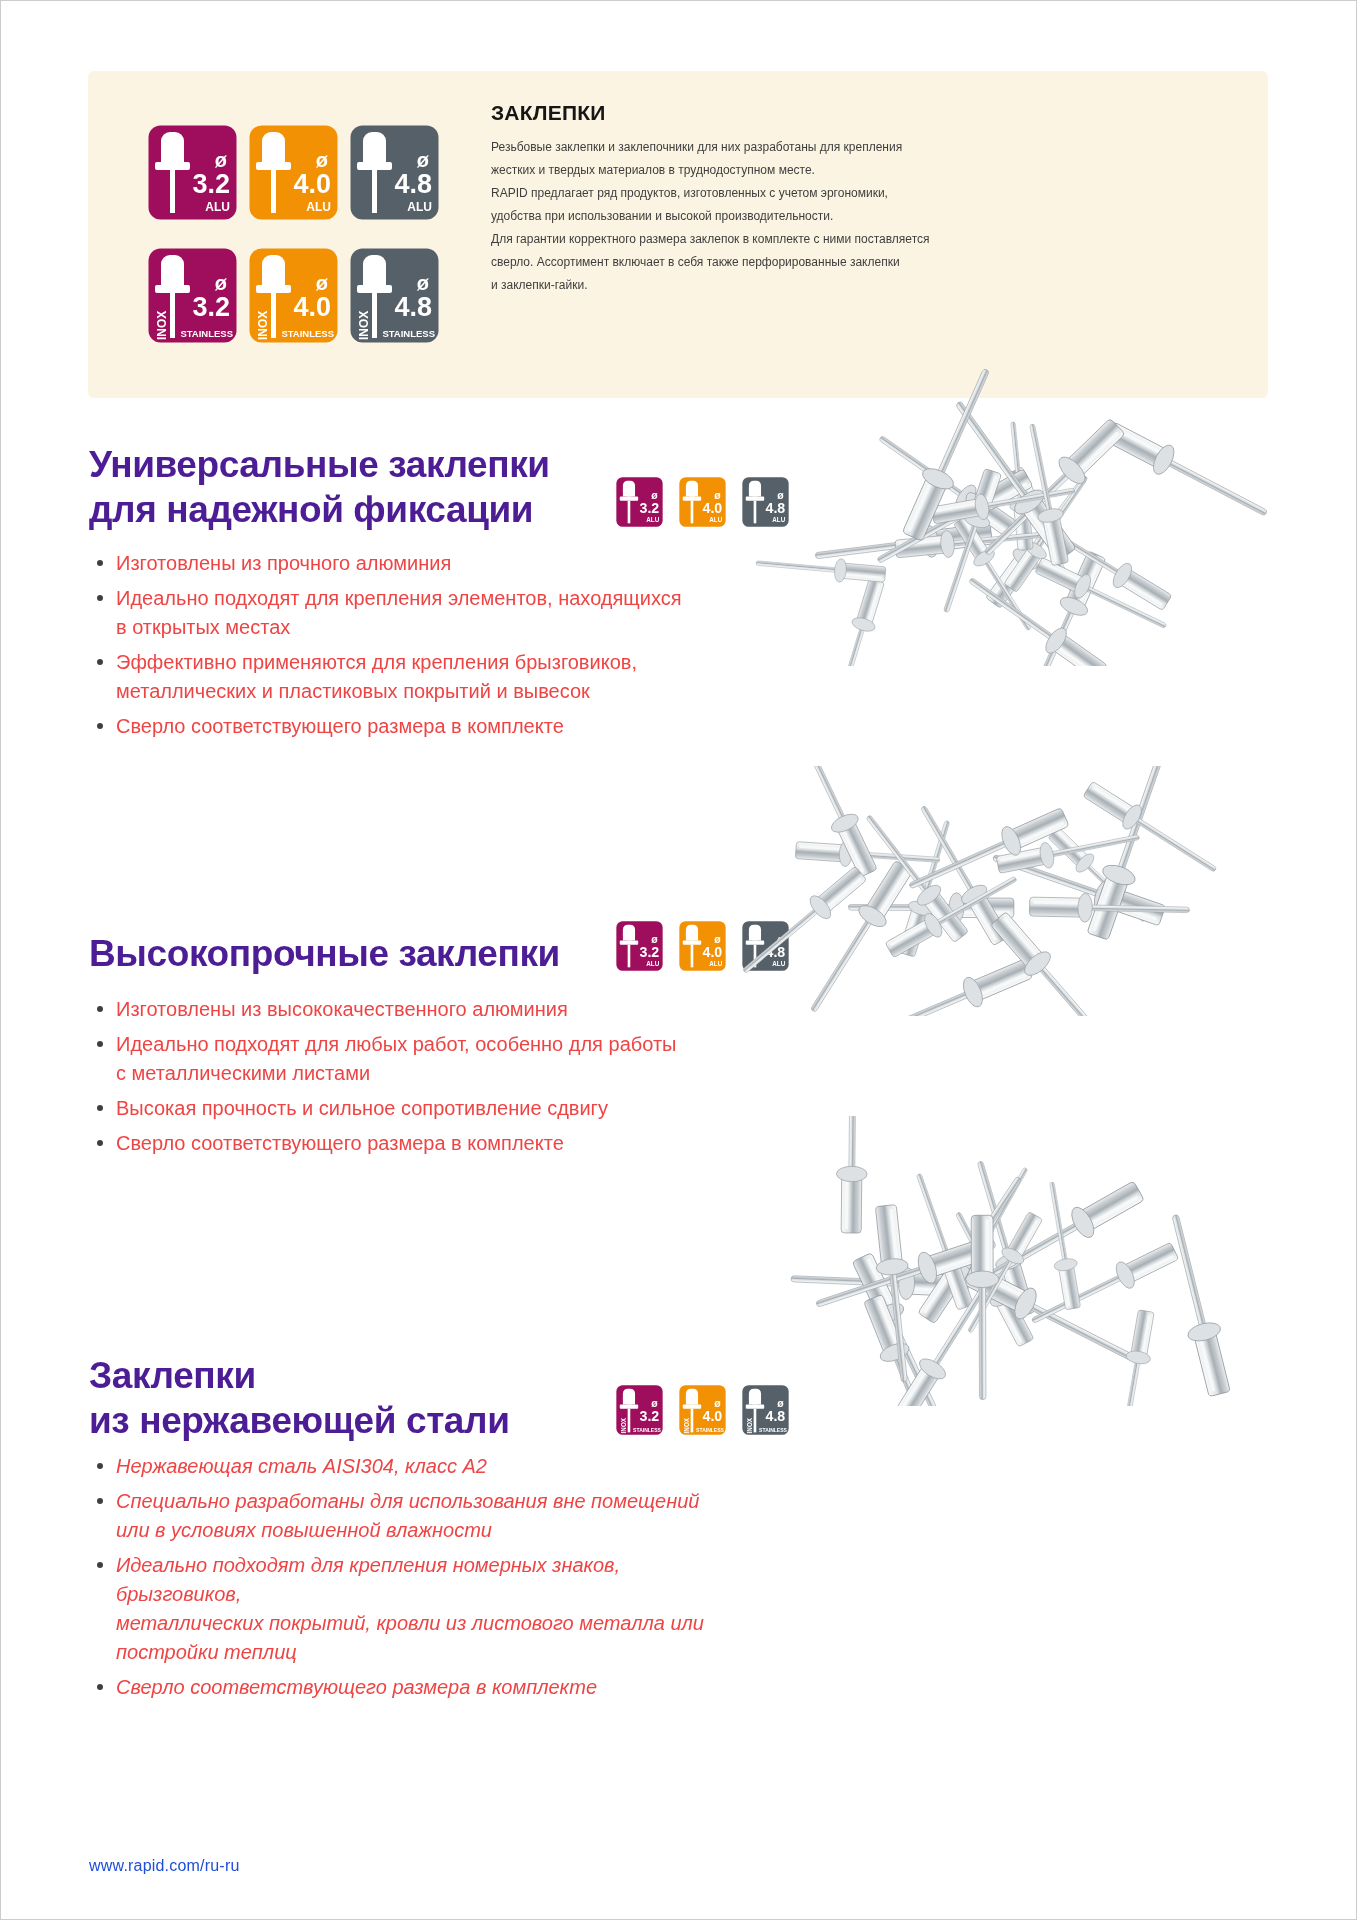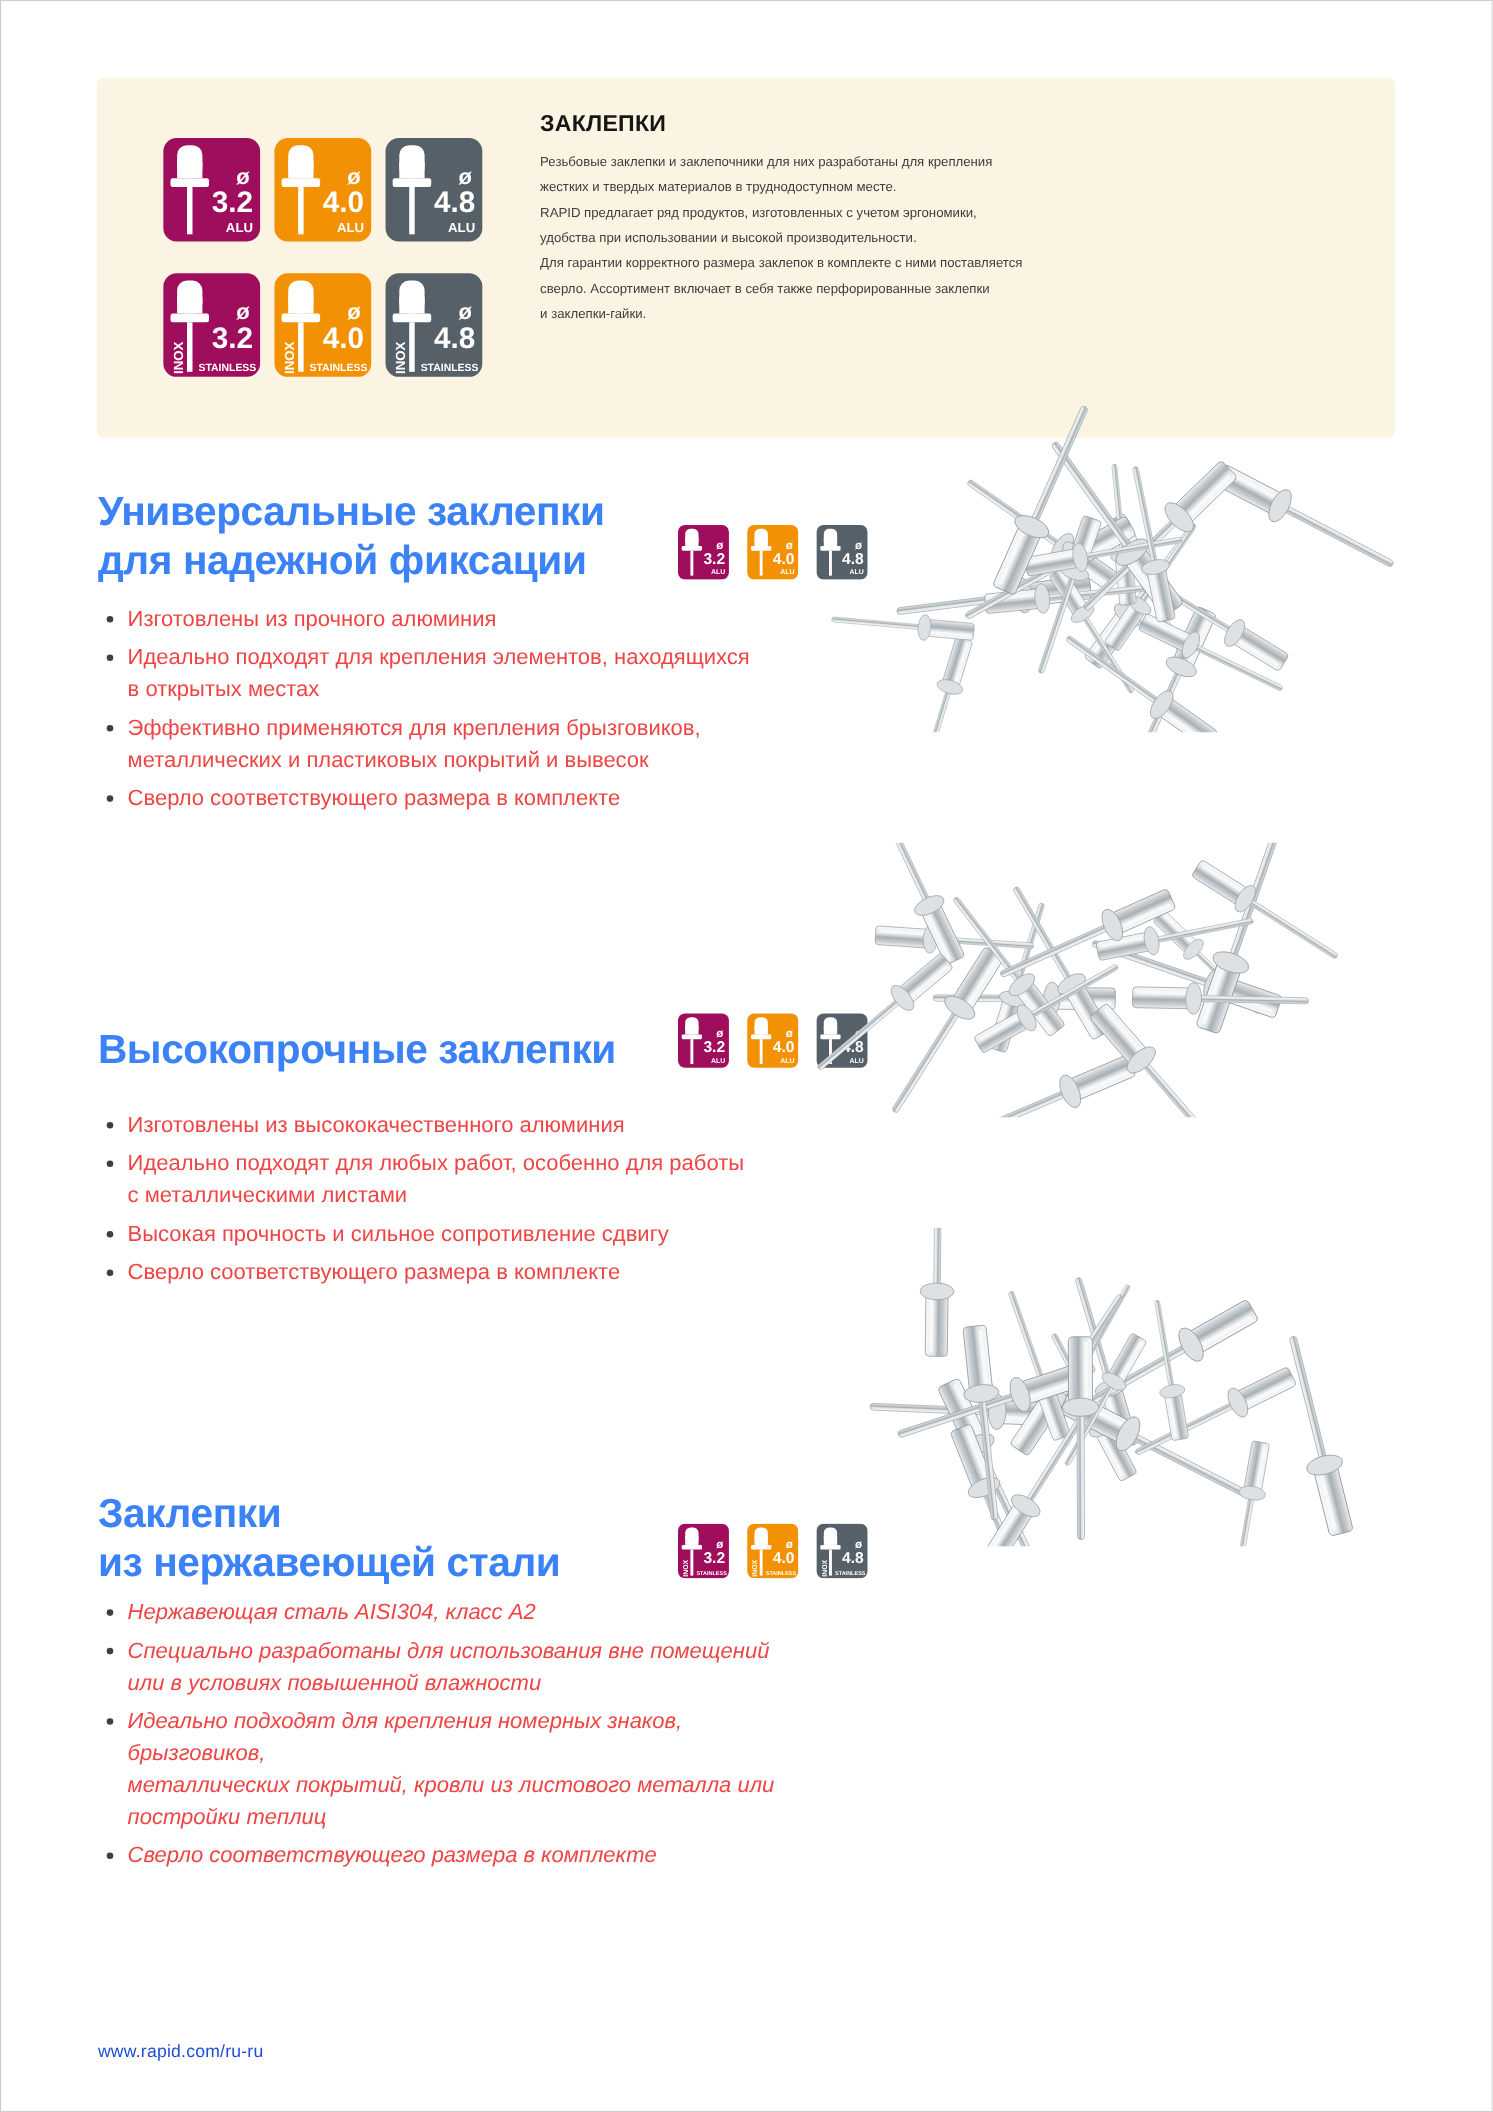--- a/index.html
+++ b/index.html
@@ -13,24 +13,24 @@
   .header-badges{position:absolute;left:60px;top:54px;
                  display:grid;grid-template-columns:repeat(3,89px);gap:28px 12px;}
   .header-text{position:absolute;left:403px;top:30px;width:800px;color:#3e3e3e;}
   .header-text h1{margin:0;font-size:21px;font-weight:700;color:#161616;letter-spacing:.2px;}
   .header-text p{margin:11px 0 0;font-size:12px;line-height:23px;white-space:pre-line;}
 
   
   .product-section{position:absolute;left:88px;width:660px;}
   .s0{top:441px;} .s1{top:930px;} .s2{top:1352px;}
   .product-section h2{margin:0;font-size:37px;line-height:45px;font-weight:700;
-                      color:#3b82f6;white-space:pre-line;letter-spacing:-0.4px;}
+                      color:#4c1d95;white-space:pre-line;letter-spacing:-0.4px;}
   .bullets{list-style:none;margin:0;padding:0;font-size:20px;line-height:29px;
            color:#ef4444;width:645px;}
-  .s0 .bullets{margin-top:17px;} .s1 .bullets{margin-top:33px;} .s2 .bullets{margin-top:9px;font-style:italic;}
+  .s0 .bullets{margin-top:17px;} .s1 .bullets{margin-top:19px;} .s2 .bullets{margin-top:9px;font-style:italic;}
   .bullets li{position:relative;padding-left:27px;margin-bottom:6px;white-space:pre-line;}
   .bullets li::before{content:"";position:absolute;left:8px;top:11px;width:6px;height:6px;
                       border-radius:50%;background:#3f3f3f;}
 
   
   .badge-row{position:absolute;display:flex;gap:16px;}
   #badges-0{left:615px;top:476px;}
   #badges-1{left:615px;top:920px;}
   #badges-2{left:615px;top:1384px;}
 

